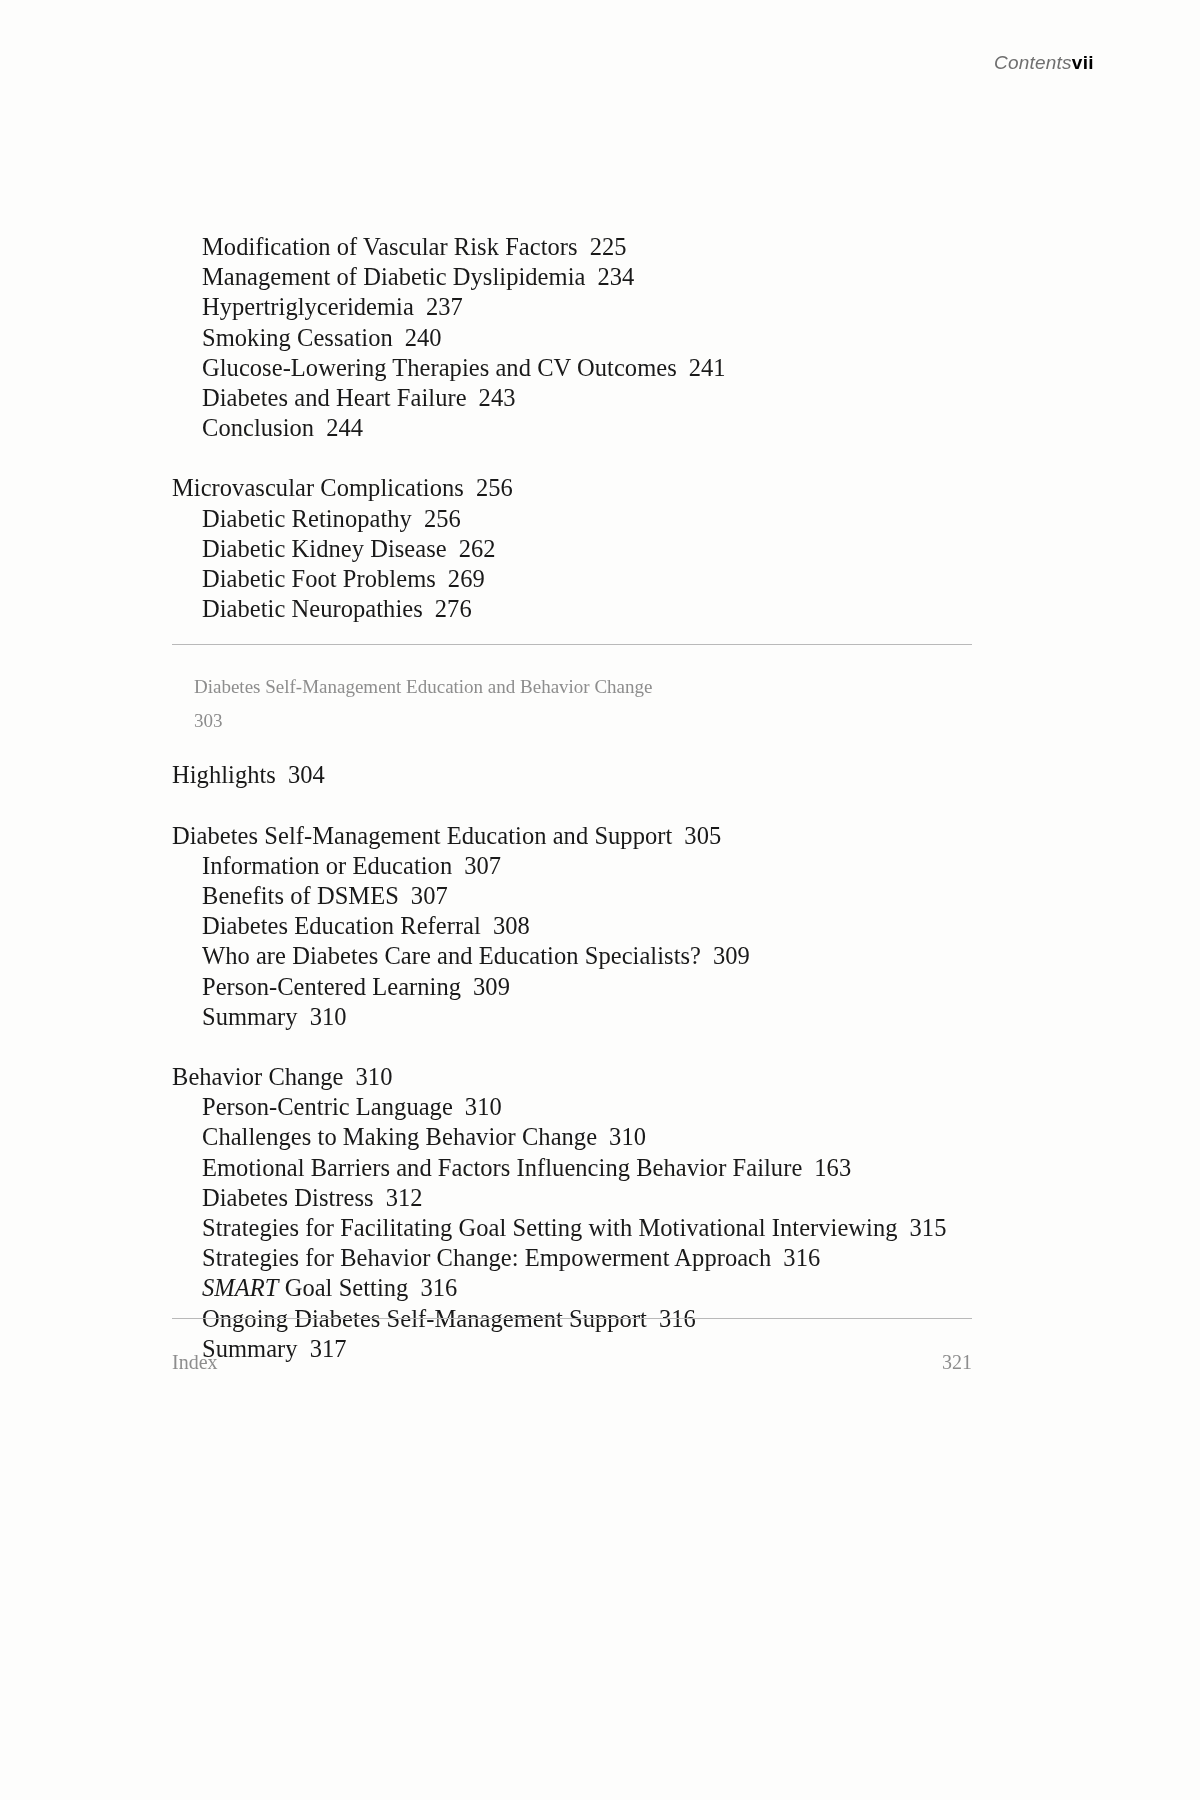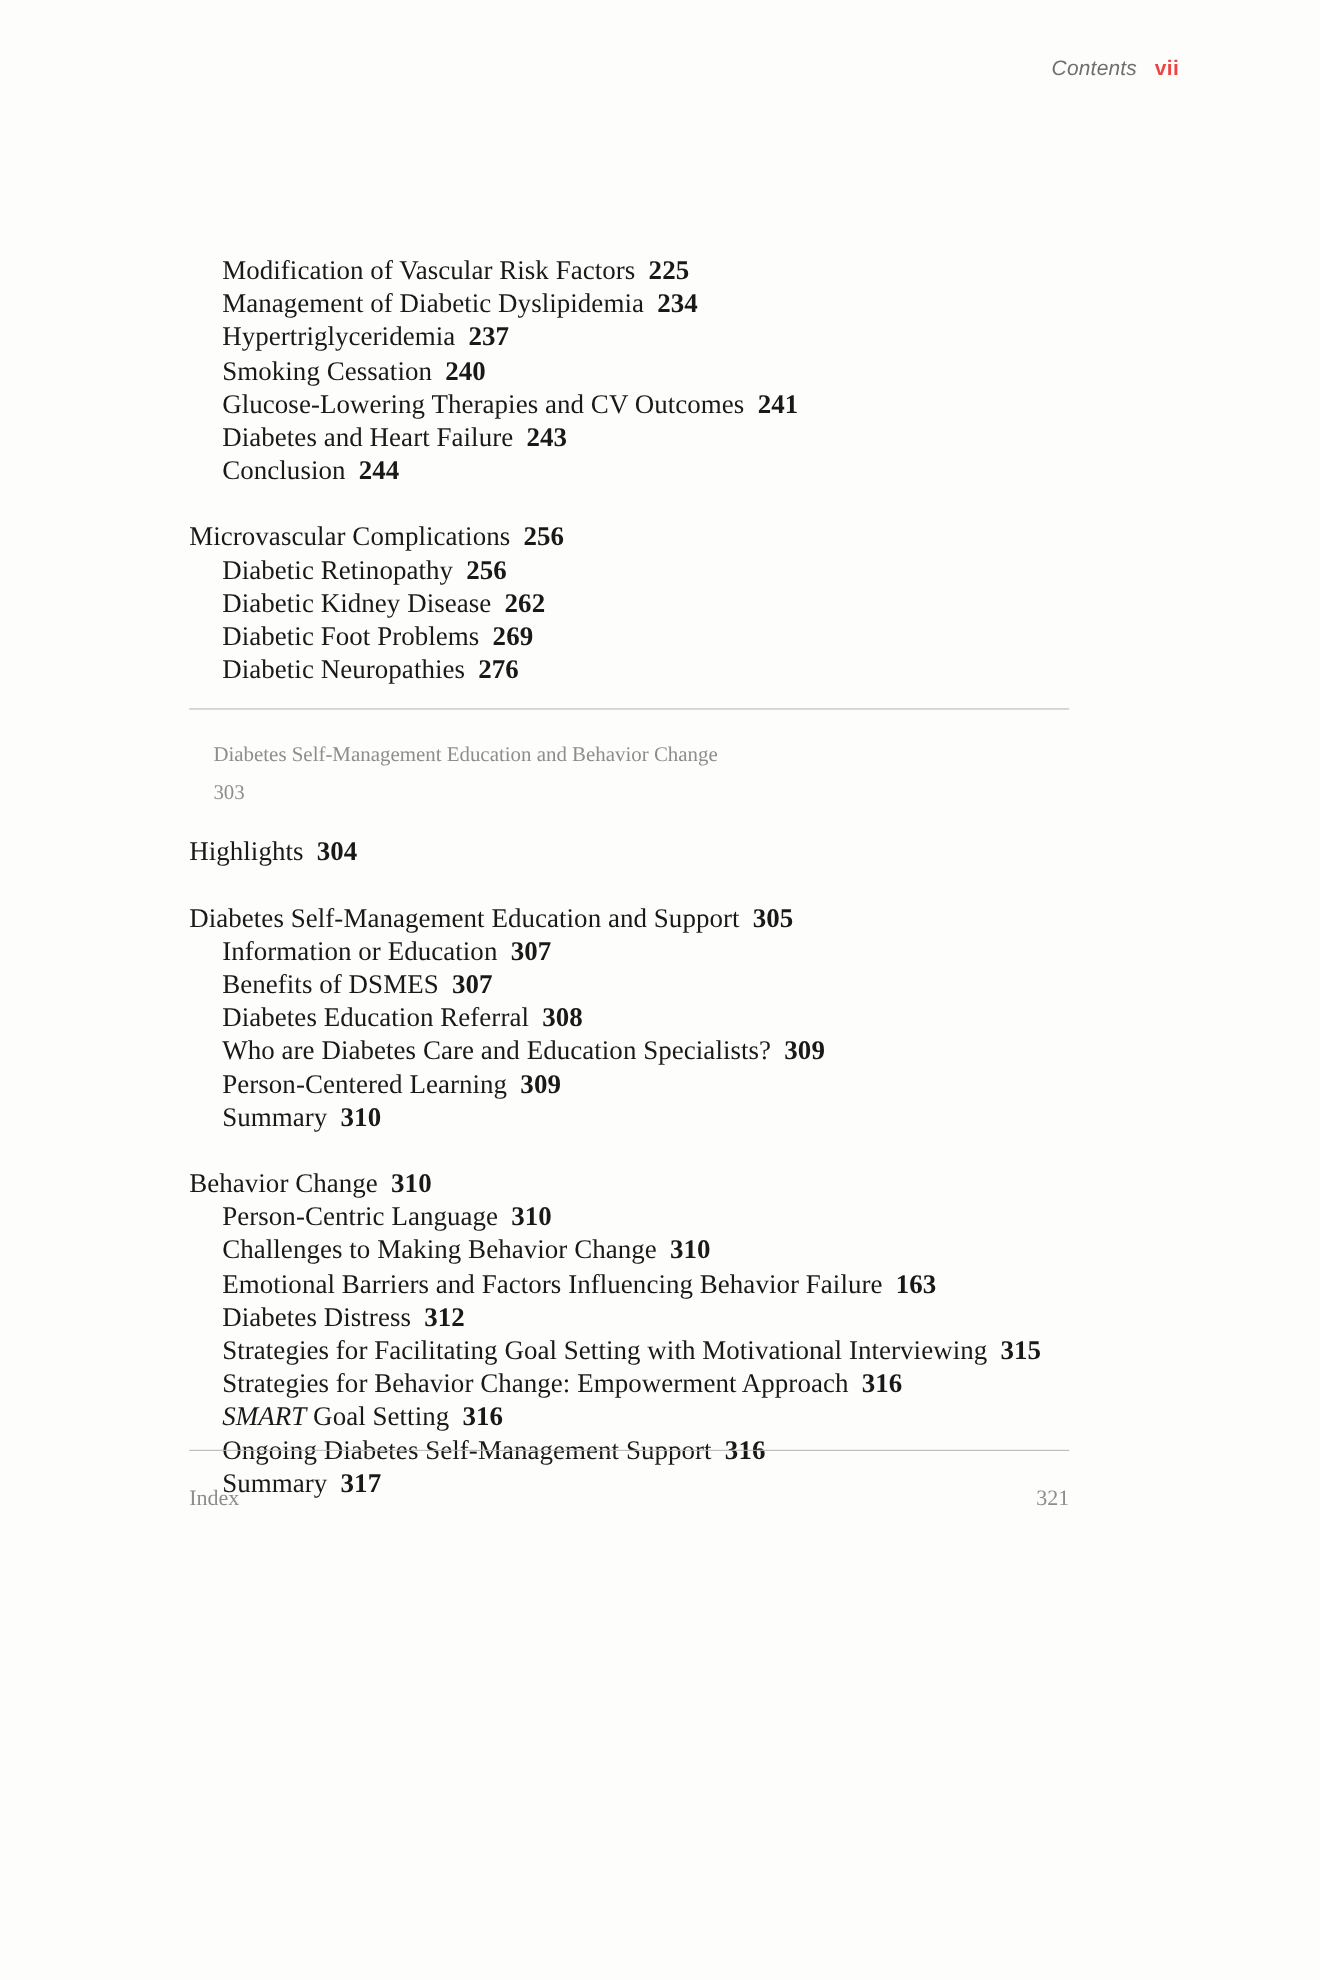--- a/index.html
+++ b/index.html
@@ -20,38 +20,37 @@
   .page {
     position: absolute;
     inset: 0;
     background: #fdfdfc;
   }
 
   
   .running-head {
     position: absolute;
     top: 52px;
-    right: 128px;
+    right: 106px;
     display: flex;
     align-items: baseline;
-    gap: 16px;
     white-space: nowrap;
   }
   .running-head .rh-label {
     font-family: "Liberation Sans", "DejaVu Sans", sans-serif;
     font-style: italic;
     font-size: 19px;
     color: #6f6f6f;
     letter-spacing: 0.2px;
   }
   .running-head .rh-folio {
     font-family: "Liberation Sans", "DejaVu Sans", sans-serif;
     font-weight: bold;
     font-size: 19px;
-    color: #ef4444;
+    color: #000000;
     letter-spacing: 0.4px;
   }
 
   
   .content {
     position: absolute;
     left: 172px;
     top: 232px;
     width: 900px;
   }
@@ -60,21 +59,20 @@
 
   .toc-line {
     font-size: 24.5px;
     line-height: 30.2px;
     color: #191919;
     white-space: nowrap;
     letter-spacing: 0.05px;
   }
   .toc-line .num {
     margin-left: 12px;
-    font-weight: bold;
   }
   .toc-line.level-1 { padding-left: 0; }
   .toc-line.level-2 { padding-left: 30px; }
   .gap-md { height: 30px; }
 
   
   .chapter-block {
     margin-top: 20px;
   }
   .rule {

